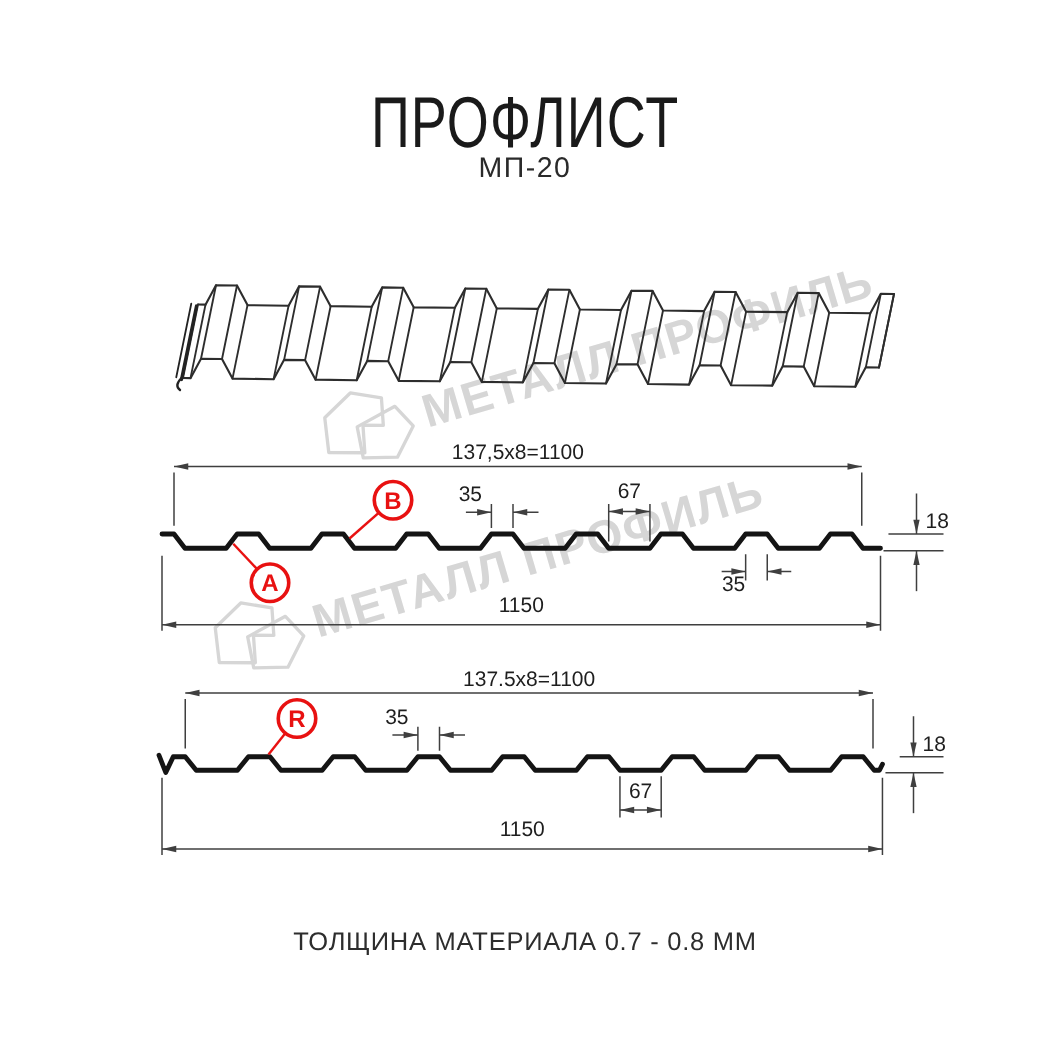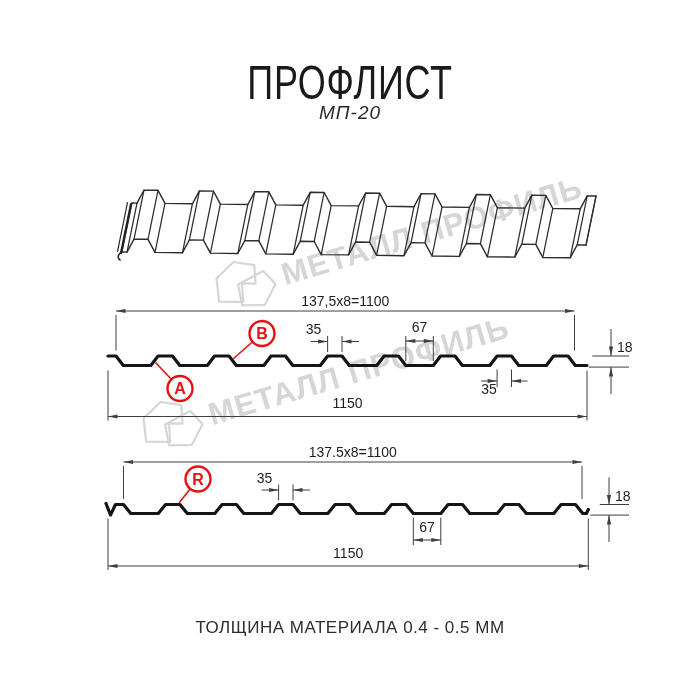--- a/index.html
+++ b/index.html
@@ -2,21 +2,21 @@
 <html><head>
 <meta charset="utf-8">
 <style>
   html,body{margin:0;padding:0;background:#fff;}
   .stage{position:relative;width:700px;height:700px;background:#fff;overflow:hidden;
          font-family:"Liberation Sans", sans-serif;}
   .title{position:absolute;top:59px;left:0;width:700px;text-align:center;
          font-size:48px;font-weight:normal;color:#1a1a1a;letter-spacing:1px;line-height:1;}
   .title span{display:inline-block;transform:scaleX(.75);transform-origin:center;}
   .subtitle{position:absolute;top:102px;left:0;width:700px;text-align:center;
-         font-size:19px;color:#2a2a2a;letter-spacing:1px;font-style:italic;}
+         font-size:19px;color:#2a2a2a;letter-spacing:1px;}
   .footnote{position:absolute;top:618px;left:0;width:700px;text-align:center;
          font-size:17px;color:#2d2d2d;letter-spacing:.5px;}
   svg{position:absolute;top:0;left:0;font-family:"Liberation Sans", sans-serif;}
 </style>
 </head>
 <body>
 
 <div class="stage">
   <svg id="drw" width="700" height="700" viewBox="0 0 700 700">
       <g transform="translate(216,312) rotate(-16.5)">
@@ -177,14 +177,14 @@
           <line x1="179" y1="503" x2="198" y2="479" stroke="#e81111" stroke-width="1.6"></line>
           <circle cx="198" cy="479" r="12.5" fill="#ffffff" stroke="#e81111" stroke-width="2.4"></circle>
           <text x="198" y="484.5" font-size="16" font-weight="bold" fill="#e81111" text-anchor="middle">R</text>
         </g>
       </g>
     </svg>
   <div class="title">
     <span>ПРОФЛИСТ</span>
   </div>
   <div class="subtitle">МП-20</div>
-  <div class="footnote">ТОЛЩИНА МАТЕРИАЛА 0.4 - 0.5 ММ</div>
+  <div class="footnote">ТОЛЩИНА МАТЕРИАЛА 0.7 - 0.8 ММ</div>
 </div>
 
 </body></html>

